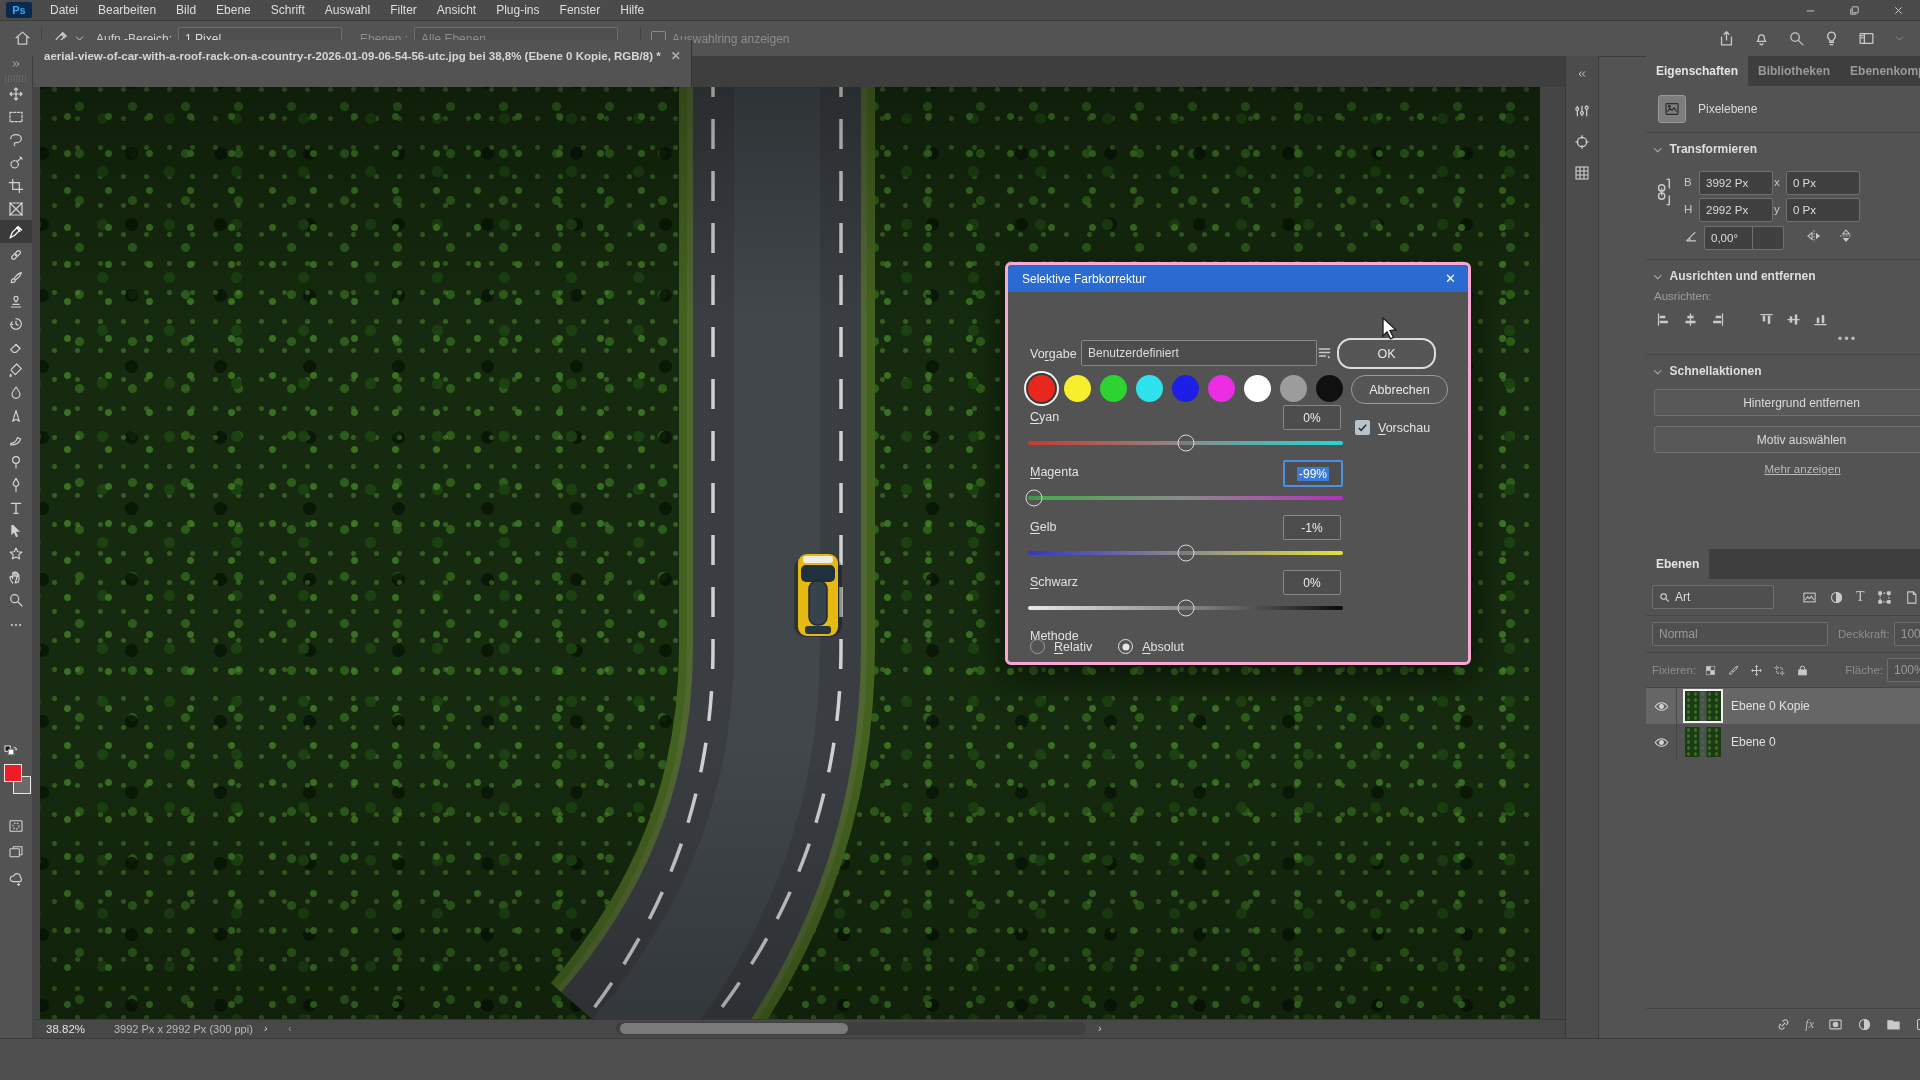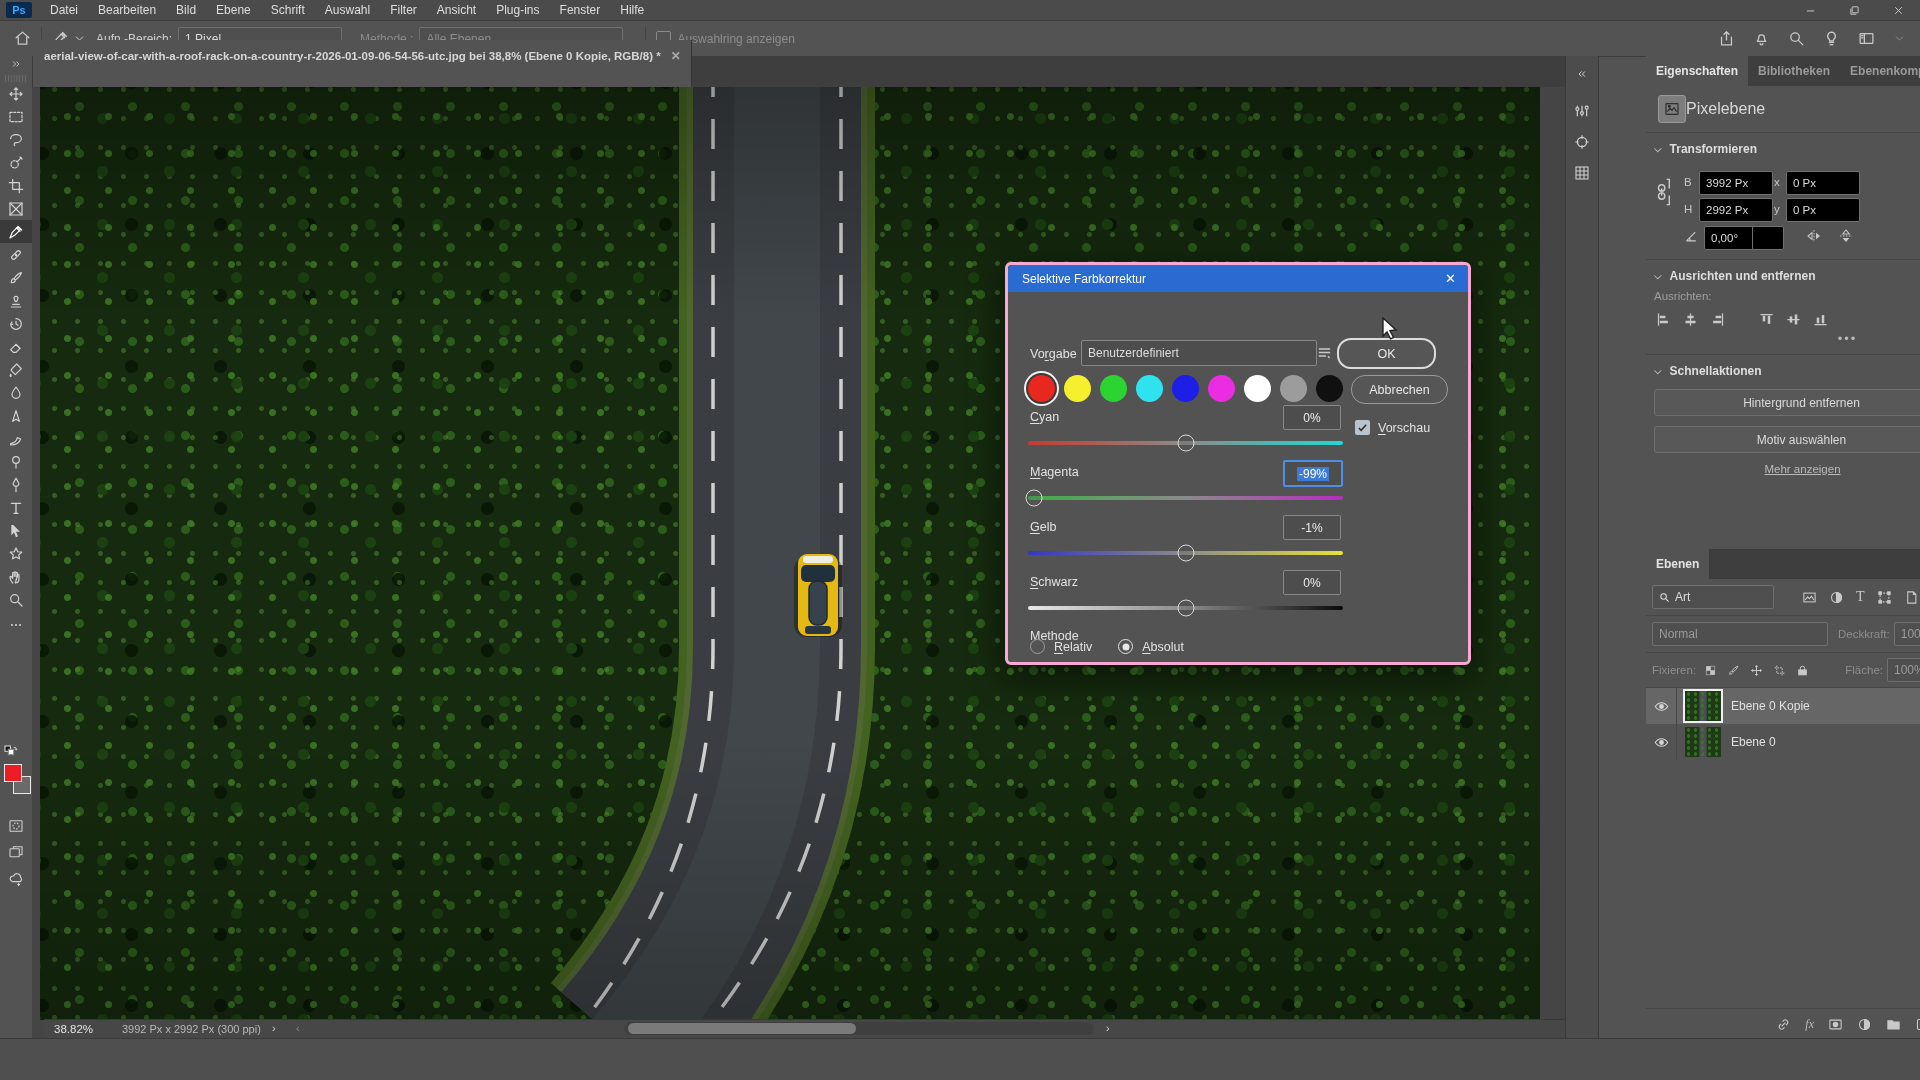--- a/index.html
+++ b/index.html
@@ -42,36 +42,36 @@
     background-image:
       radial-gradient(circle, rgba(64,124,38,.85) 0 3px, transparent 4px),
       radial-gradient(circle, rgba(28,66,17,.95) 0 5px, transparent 6px),
       radial-gradient(circle, rgba(90,156,56,.45) 0 2px, transparent 3px),
       radial-gradient(circle, rgba(8,22,5,.85) 0 6px, transparent 7px),
       radial-gradient(circle, rgba(46,98,28,.9) 0 4px, transparent 5px);
     background-size:41px 37px,67px 53px,23px 29px,89px 71px,53px 47px;
     background-position:7px 11px,29px 5px,3px 17px,47px 31px,13px 43px;}
   #imgShade{position:absolute;left:0;top:0;width:100%;height:100%;
     background:linear-gradient(180deg,rgba(0,0,0,.28),rgba(0,0,0,0) 25%,rgba(0,0,0,0) 70%,rgba(0,0,0,.22));}
-  #statusbar{position:absolute;left:12px;bottom:0;width:1533px;height:18px;background:#474747;border-top:1px solid #383838;
+  #statusbar{position:absolute;left:4px;bottom:0;width:1533px;height:18px;background:#474747;border-top:1px solid #383838;
     font-size:11px;color:#cfcfcf;}
   #scrollTrack{position:absolute;left:580px;top:2px;width:470px;height:13px;background:#3f3f3f;border-radius:7px;}
   #scrollThumb{position:absolute;left:4px;top:1px;width:228px;height:11px;background:#7a7a7a;border-radius:6px;}
   
   #iconStrip{left:1565px;top:56px;width:32px;height:982px;background:#4c4c4c;border-left:1px solid #3a3a3a;border-right:1px solid #3a3a3a;}
   #rightEdge{left:1910px;top:56px;width:10px;height:982px;background:#444;}
   #panels{left:1646px;top:56px;width:313px;height:982px;background:#535353;}
   .ptabs{height:30px;background:#3e3e3e;display:flex;align-items:stretch;}
   .ptab{display:flex;align-items:center;padding:0 10px;font-size:12px;font-weight:bold;color:#9a9a9a;}
   .ptab.active{background:#535353;color:#e4e4e4;}
   .pburger{margin-left:auto;display:flex;align-items:center;padding-right:8px;color:#c5c5c5;}
   .divider{height:1px;background:#464646;margin:0;}
   .sec-head{display:flex;align-items:center;font-size:12px;font-weight:bold;color:#dedede;padding:9px 8px 7px 8px;}
   .sec-head .chev{margin-right:8px;color:#b5b5b5;font-size:10px;}
-  .field{height:22px;background:#000000;border:1px solid #707070;border-radius:2px;font-size:11.5px;color:#dcdcdc;
+  .field{height:22px;background:#404040;border:1px solid #707070;border-radius:2px;font-size:11.5px;color:#dcdcdc;
     display:flex;align-items:center;padding:0 6px;}
   .flabel{font-size:11.5px;color:#c5c5c5;}
   .qbtn{height:25px;border:1px solid #6f6f6f;border-radius:3px;background:#585858;color:#dadada;font-size:12px;
     display:flex;align-items:center;justify-content:center;}
   .linkText{font-size:11.5px;color:#b9b9b9;text-decoration:underline;text-align:center;}
   
   .lrow{display:flex;align-items:center;height:36px;}
   .lrow.selected{background:#666666;}
   .eye{width:30px;display:flex;justify-content:center;color:#d5d5d5;border-right:1px solid #474747;align-self:stretch;align-items:center;}
   .thumb{width:36px;height:30px;margin-left:8px;
@@ -162,21 +162,21 @@
   <span class="icon" style="margin:0 4px">
       <svg width="13" height="13" viewBox="0 0 24 24" fill="none" stroke="currentColor" stroke-width="1.8" stroke-linecap="round" stroke-linejoin="round">
         <path d="M6 9l6 6 6-6"></path>
       </svg>
     </span>
   <span class="opt-label">Aufn.-Bereich:</span>
   <div class="select" style="width:150px">
     <span>1 Pixel</span>
       <span class="chev"></span>
     </div>
-  <span class="opt-label dim" style="margin-left:18px">Methode.:</span>
+  <span class="opt-label dim" style="margin-left:18px">Ebenen.:</span>
   <div class="select" style="width:190px;color:#8d8d8d">
     <span>Alle Ebenen</span>
       <span class="chev" style="color:#777"></span>
     </div>
   <span class="opt-sep" style="margin-left:22px"></span>
   <span class="checkbox"></span>
   <span class="opt-label dim">Auswahlring anzeigen</span>
   <div style="margin-left:auto;display:flex;align-items:center;gap:18px;padding-right:14px">
     <span class="icon">
         <svg width="17" height="17" viewBox="0 0 24 24" fill="none" stroke="currentColor" stroke-width="1.8" stroke-linecap="round" stroke-linejoin="round">
@@ -473,21 +473,21 @@
 
   </div>
   <div style="display:flex;align-items:center;padding:9px 12px">
     <span style="width:26px;height:26px;border:1px solid #999;border-radius:3px;background:#7d7d7d;display:flex;align-items:center;justify-content:center;color:#2e2e2e">
       <svg width="16" height="16" viewBox="0 0 24 24" stroke="currentColor" stroke-width="1.8" fill="none">
           <rect x="3" y="4" width="18" height="16" rx="1"></rect>
           <path d="M5 16l4-5 3 3 3-4 4 6"></path>
           <circle cx="8" cy="8" r="1.4" fill="currentColor"></circle>
         </svg>
       </span>
-    <span style="font-size:16px">Pixelebene</span>
+    <span style="margin-left:12px;font-size:12px">Pixelebene</span>
   </div>
   <div class="divider"></div>
   <div class="sec-head">
       <span class="chev">⌵</span>
       <span>Transformieren</span>
     </div>
   <div style="position:relative;height:96px">
     <span class="abs icon" style="left:8px;top:10px">
       <svg width="18" height="38" viewBox="0 0 20 40" stroke="currentColor" stroke-width="1.6" fill="none">
           <path d="M14 6h3v10M14 34h3V24"></path>

